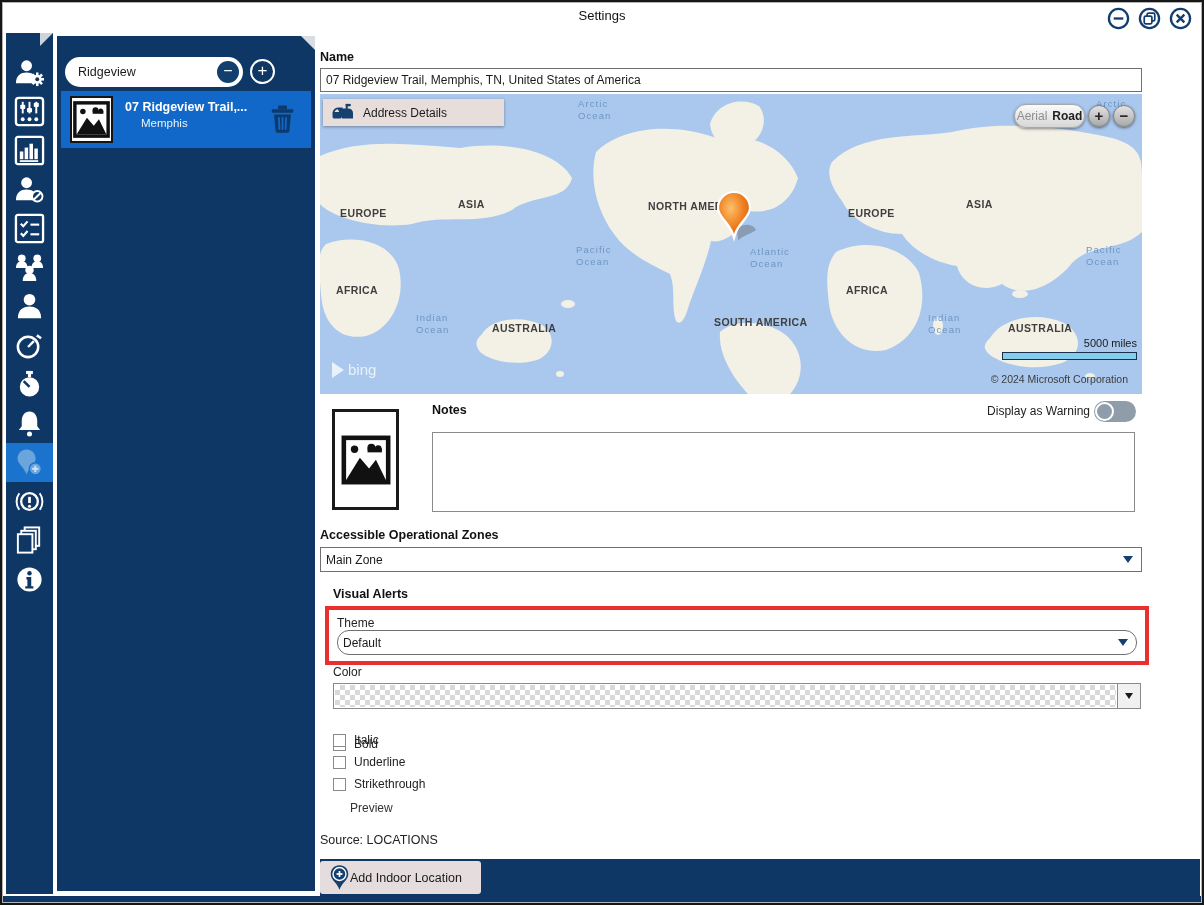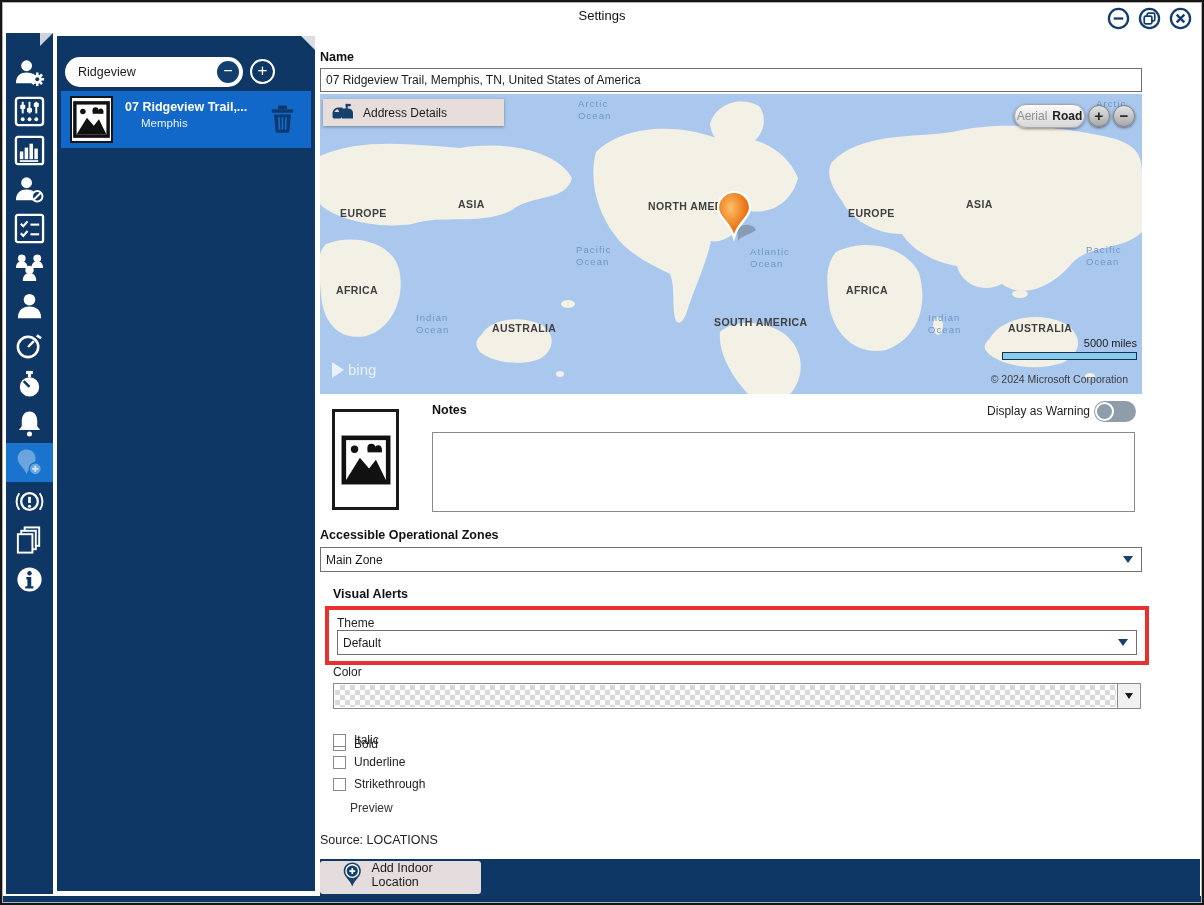--- a/index.html
+++ b/index.html
@@ -83,21 +83,21 @@
     background-size:10px 10px; background-position:0 0,5px 5px; }
   .color-btn { width:23px; background:#f1f1f1; border-left:1px solid #8a8a8a; display:flex; align-items:center; justify-content:center; }
   .arrow-black { width:0; height:0; border-left:4.5px solid transparent; border-right:4.5px solid transparent; border-top:6px solid #1a1a1a; }
 
   .cb-row { position:absolute; left:331px; display:flex; align-items:center; gap:8px; }
   .cb { width:13px; height:13px; border:1px solid #8a8a8a; background:#fff; cursor:pointer; }
   .cb-row span.t { font-size:12px; color:#222; }
 
   
   .bottom-bar { position:absolute; left:318px; top:857px; right:2px; height:38px; background:#0e3765; }
-  .indoor-btn { position:absolute; left:0; top:2px; width:161px; height:33px; background:#e5dddd; border-radius:3px; display:flex; gap:9px; padding-left:22px; cursor:pointer; }
+  .indoor-btn { position:absolute; left:0; top:2px; width:161px; height:33px; background:#e5dddd; border-radius:3px; display:flex; align-items:center; padding-left:9px; cursor:pointer; }
   .indoor-btn span { font-size:12.5px; color:#1a1a1a; }
   .bottom-frame { position:absolute; left:0; right:0; bottom:0; height:7px; background:#0e3765; }
 </style>
 </head>
 <body>
 
 <div class="window">
   <div class="inner-frame"></div>
 
   <div class="titlebar">
@@ -398,21 +398,21 @@
 
   <div class="lbl-bold" style="left:318px; top:526px;">Accessible Operational Zones</div>
   <div class="select" style="left:318px; top:545px; width:822px; height:25px;">
     <span class="val">Main Zone</span>
     <span class="arrow-navy"></span>
   </div>
 
   <div class="lbl-bold" style="left:331px; top:585px;text-align:center;">Visual Alerts</div>
   <div class="red-box">
     <div class="lbl" style="left:8px; top:6px;">Theme</div>
-    <div class="select" style="left:8px; right:8px; bottom:6px; height:25px;">
+    <div class="select" style="left:8px; right:8px; bottom:6px; height:25px;border-radius:12px;">
       <span class="val">Default</span>
       <span class="arrow-navy"></span>
     </div>
   </div>
 
   <div class="lbl" style="left:331px; top:663px;">Color</div>
   <div class="color-field">
     <div class="checker"></div>
     <div class="color-btn">
       <span class="arrow-black"></span>

